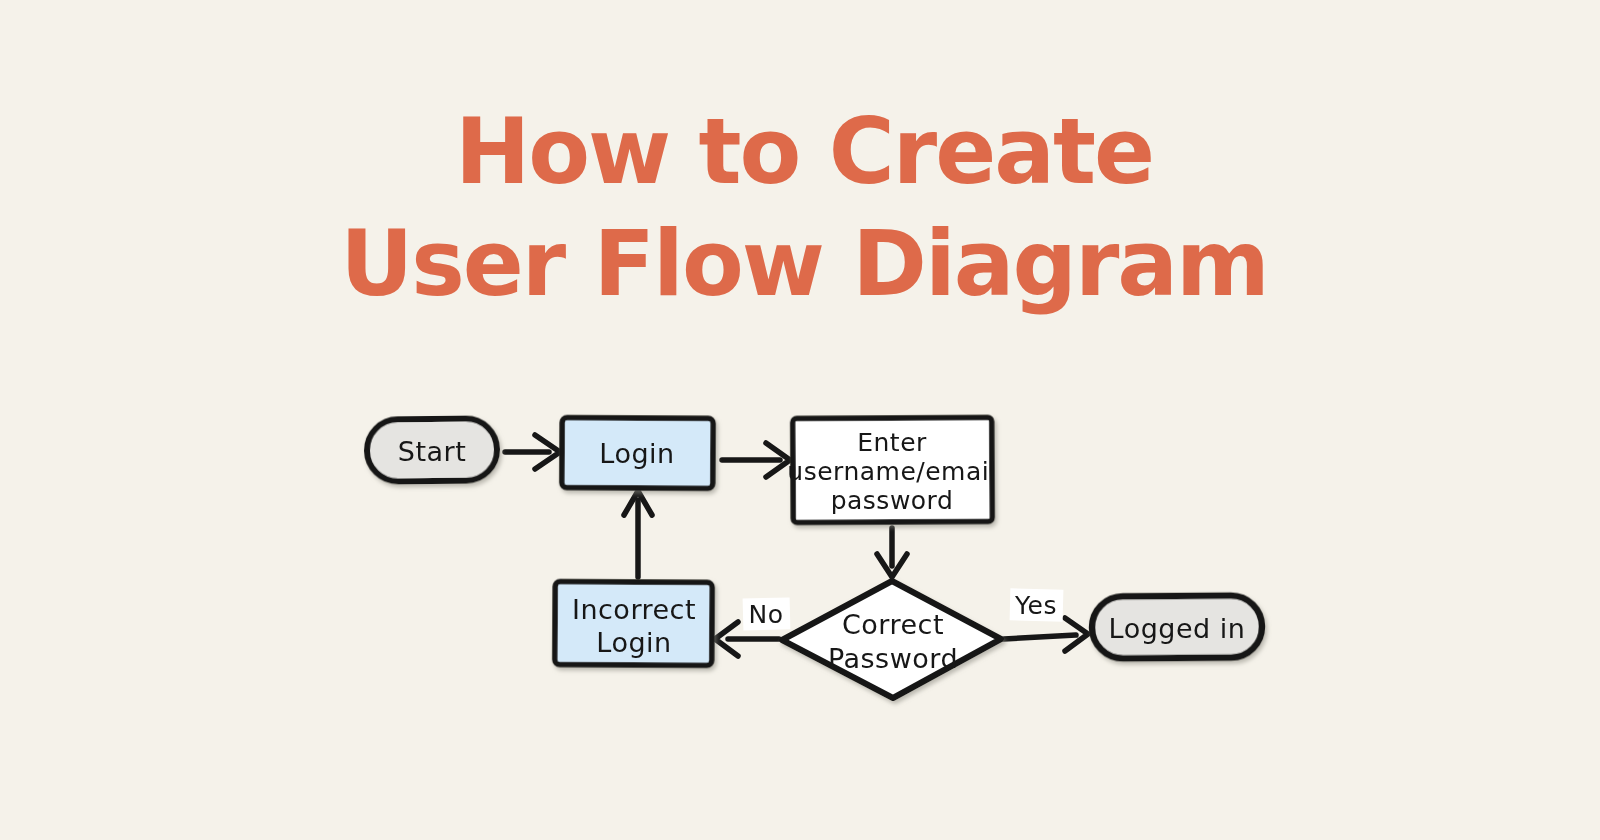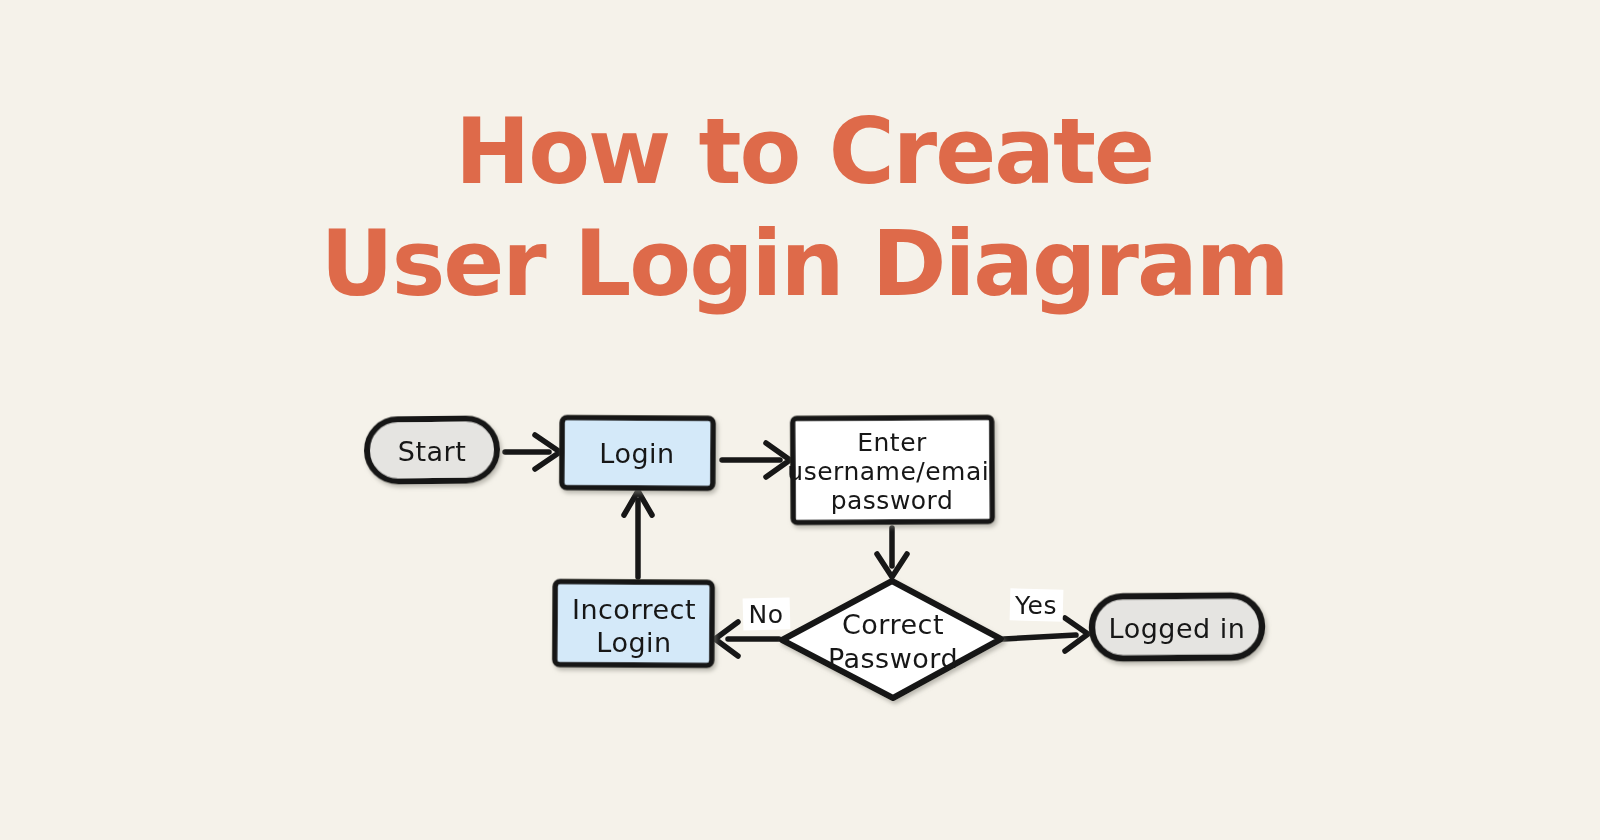--- a/index.html
+++ b/index.html
@@ -73,21 +73,21 @@
     fill: #171717;
     text-anchor: middle;
     letter-spacing: 0.5px;
   }
 </style>
 </head>
 <body>
 
 <div class="canvas">
 
-  <h1 class="title"><span>How to Create</span><br><span>User Login Diagram</span></h1>
+  <h1 class="title"><span>How to Create</span><br><span>User Flow Diagram</span></h1>
 
   <svg class="flow" viewBox="0 0 1600 840" xmlns="http://www.w3.org/2000/svg">
     <defs>
       <filter id="soft" x="-20%" y="-20%" width="140%" height="140%">
         <feDropShadow dx="2" dy="3" stdDeviation="2" flood-color="#8d8b82" flood-opacity="0.55"></feDropShadow>
       </filter>
     </defs>
 
     <g>
       <g>

